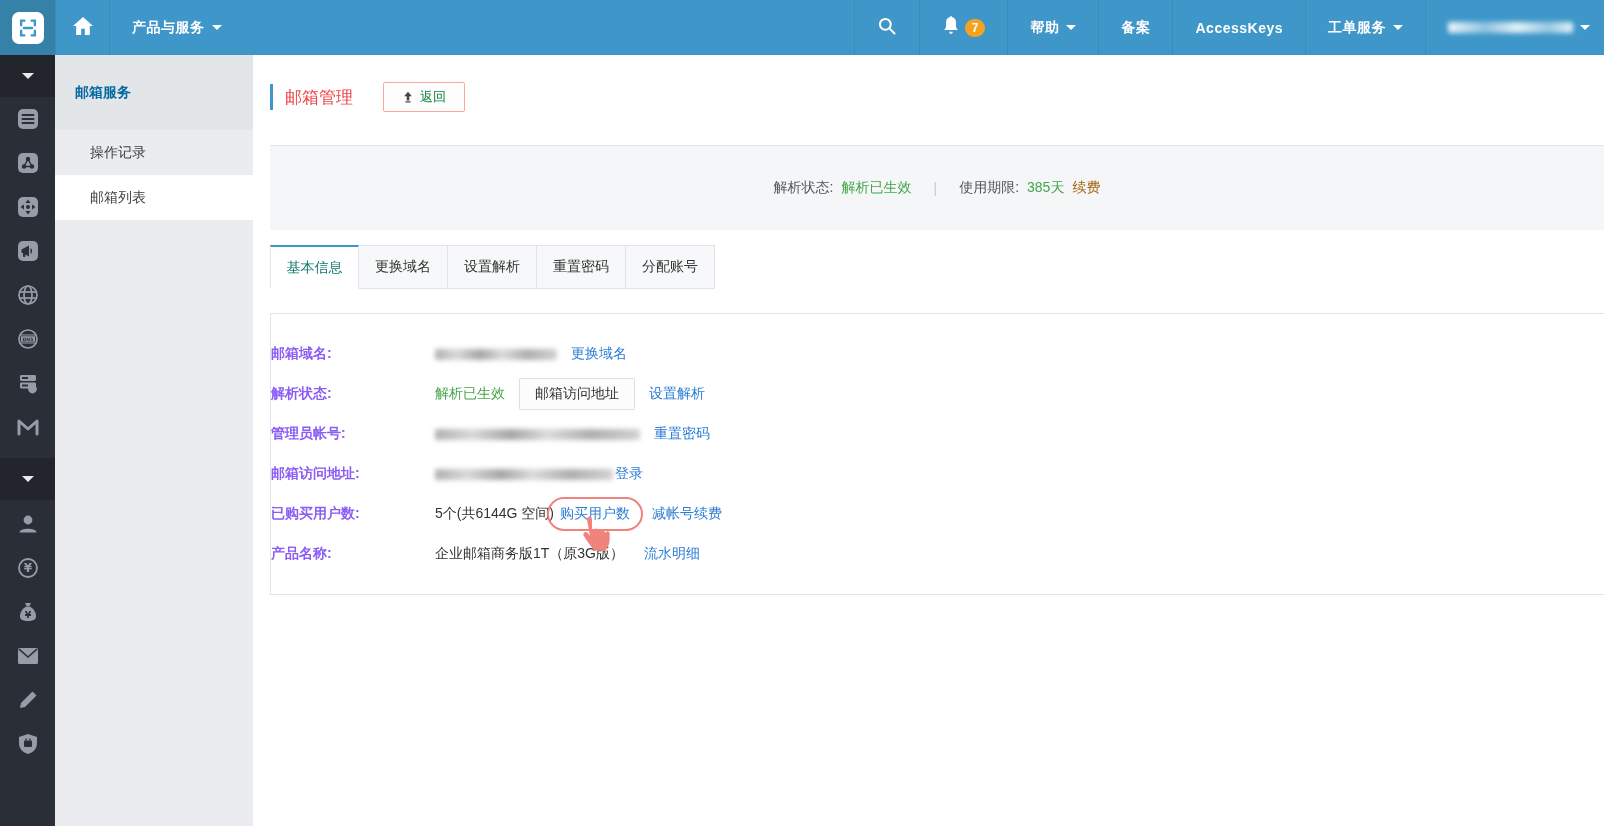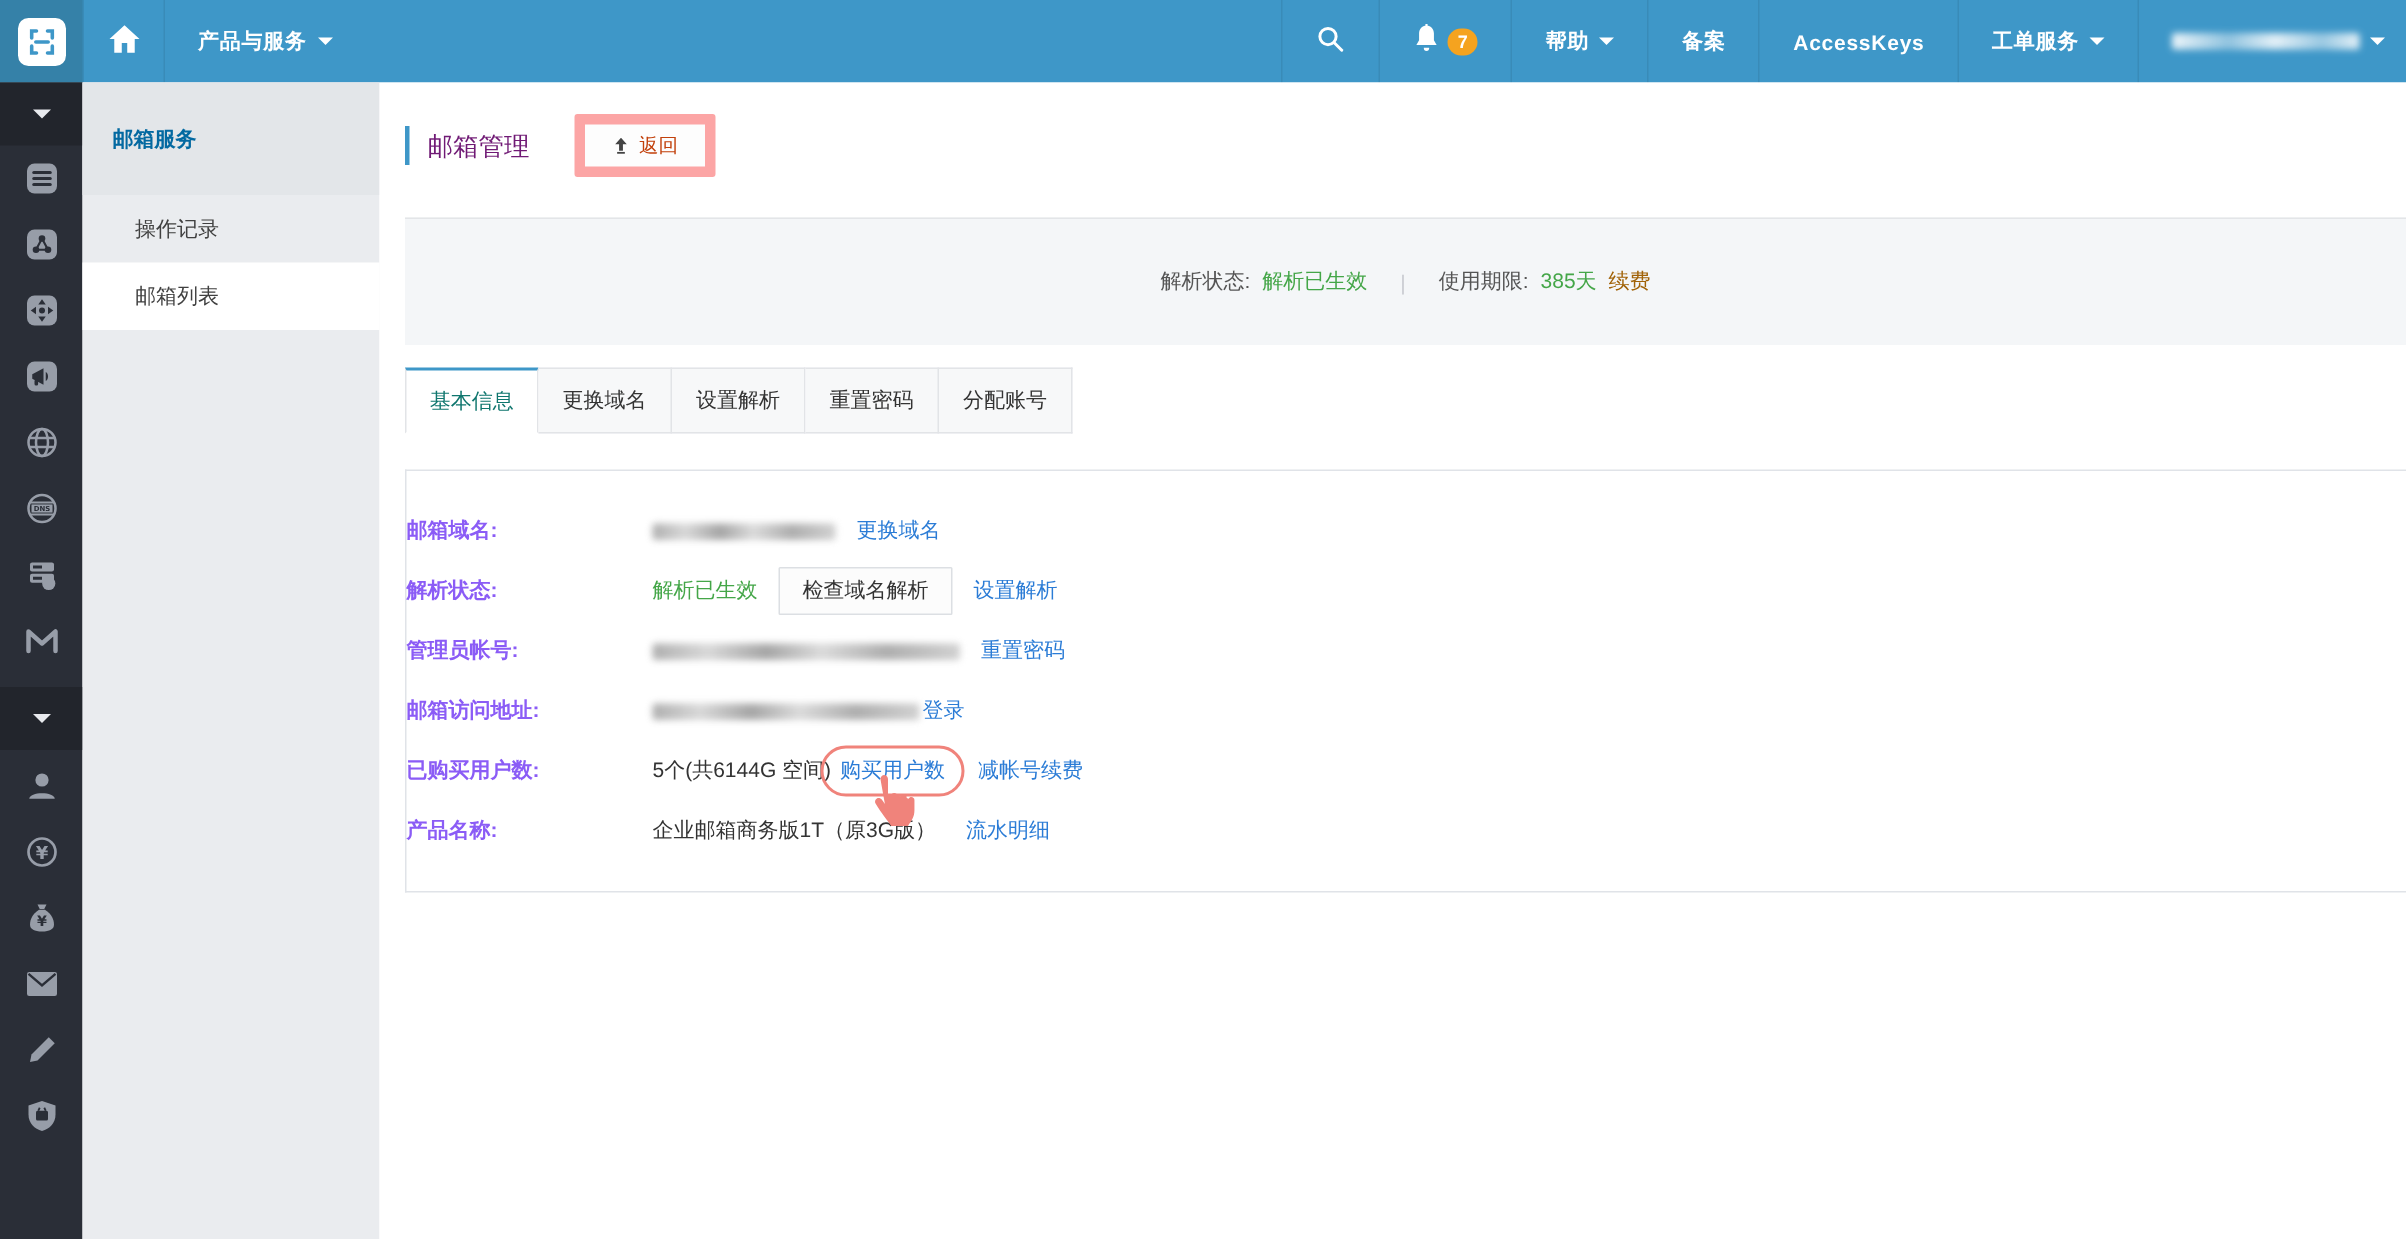--- a/index.html
+++ b/index.html
@@ -38,23 +38,23 @@
   .light-sidebar { position:absolute; left:55px; top:55px; width:198px; height:771px; background:#eaecef; }
   .ls-header { height:75px; background:#e3e6e9; display:flex; align-items:center; padding-left:20px;
     font-weight:bold; font-size:14px; color:#0369a1; }
   .ls-item { height:45px; display:flex; align-items:center; padding-left:35px; font-size:14px; color:#404040; cursor:pointer; }
   .ls-item.active { background:#fff; }
 
   
   .main { position:absolute; left:253px; top:55px; width:1351px; height:771px; background:#fff; }
   .page-header { display:flex; align-items:center; height:40px; margin:22px 0 0 17px; }
   .title-bar { width:3px; height:26px; background:#3e97c8; margin-right:12px; }
-  .page-title { font-size:17px; color:#701a75; font-weight:500; margin-right:30px; }
-  .back-btn { display:inline-flex; align-items:center; gap:6px; border:7px solid #fca5a5; background:#fdfdfd;
-    border-radius:2px; padding:5px 18px; font-size:13px; color:#c2410c; cursor:pointer; }
+  .page-title { font-size:17px; color:#ef4444; font-weight:500; margin-right:30px; }
+  .back-btn { display:inline-flex; align-items:center; gap:6px; border:1px solid #fca5a5; background:#fdfdfd;
+    border-radius:2px; padding:5px 18px; font-size:13px; color:#15803d; cursor:pointer; }
 
   .status-strip { margin:28px 0 0 17px; height:85px; background:#f4f6f8; border-top:1px solid #e3e5e8;
     display:flex; align-items:center; justify-content:center; font-size:14px; color:#555; }
   .status-strip .green { color:#44a648; }
   .status-strip .divider { color:#c9ccd1; margin:0 22px; }
   .status-strip b { font-weight:normal; color:#555; margin-right:8px; }
   .green-link { color:#a16207; text-decoration:none; cursor:pointer; }
 
   .tabs { display:flex; margin:15px 0 0 17px; }
   .tab { width:89px; height:44px; display:flex; align-items:center; justify-content:center; font-size:14px;
@@ -314,21 +314,21 @@
         <span class="val">
           <span class="redact" style="width:122px;"></span>
           <a class="link">更换域名</a>
         </span>
       </div>
 
       <div class="row">
         <span class="lbl">解析状态:</span>
         <span class="val">
           <span class="green-text">解析已生效</span>
-          <button class="small-btn">检查域名解析</button>
+          <button class="small-btn">邮箱访问地址</button>
           <a class="link">设置解析</a>
         </span>
       </div>
 
       <div class="row">
         <span class="lbl">管理员帐号:</span>
         <span class="val">
           <span class="redact" style="width:205px;"></span>
           <a class="link">重置密码</a>
         </span>

